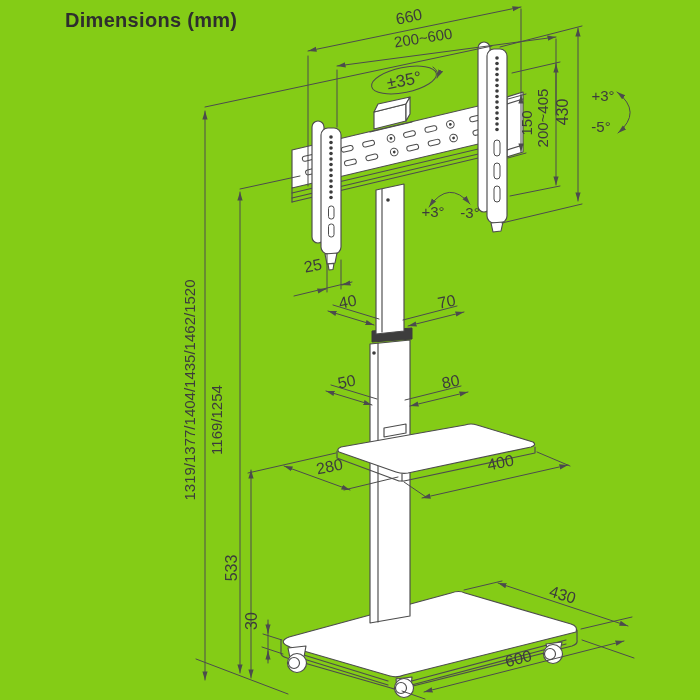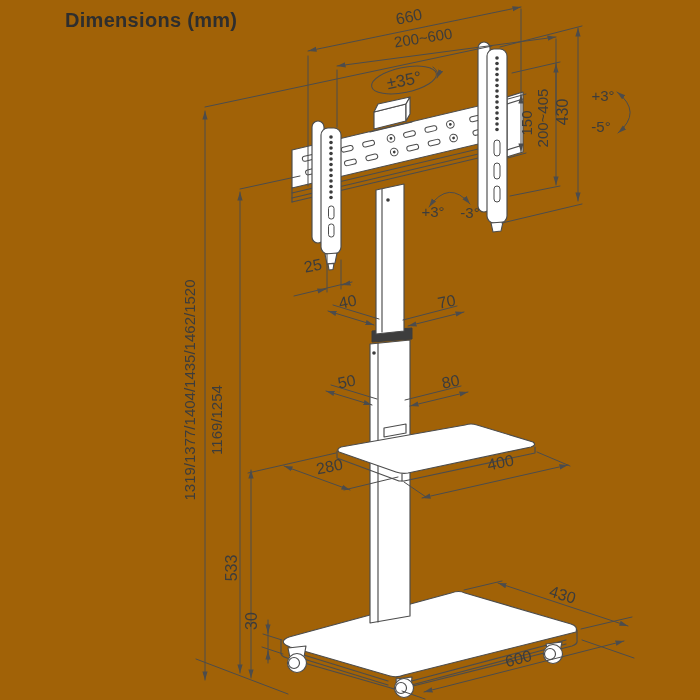--- a/index.html
+++ b/index.html
@@ -1,16 +1,16 @@
 <!DOCTYPE html>
 <html><head>
 <meta charset="utf-8">
 <style>
   html,body{margin:0;padding:0;background:#ffffff;}
-  .canvas{position:relative;width:700px;height:700px;background:#a16207;overflow:hidden;}
+  .canvas{position:relative;width:700px;height:700px;background:#84cc16;overflow:hidden;}
   svg{display:block;}
   svg text{font-family:"Liberation Sans","DejaVu Sans",sans-serif;fill:#3c3c3c;}
   .ttl{font-size:20px;font-weight:600;fill:#2e2e2e;letter-spacing:.3px;}
   .dim{font-size:16px;}
   .dimS{font-size:15px;}
   .ang{font-size:17px;}
   .angS{font-size:15px;}
   .ln{stroke:#4c4c4c;stroke-width:1.15;fill:none;stroke-linecap:round;stroke-linejoin:round;}
   .lnW{stroke:#4c4c4c;stroke-width:1.15;fill:#ffffff;stroke-linejoin:round;}
   .dl{stroke:#4c4c4c;stroke-width:1;fill:none;stroke-linecap:round;}

